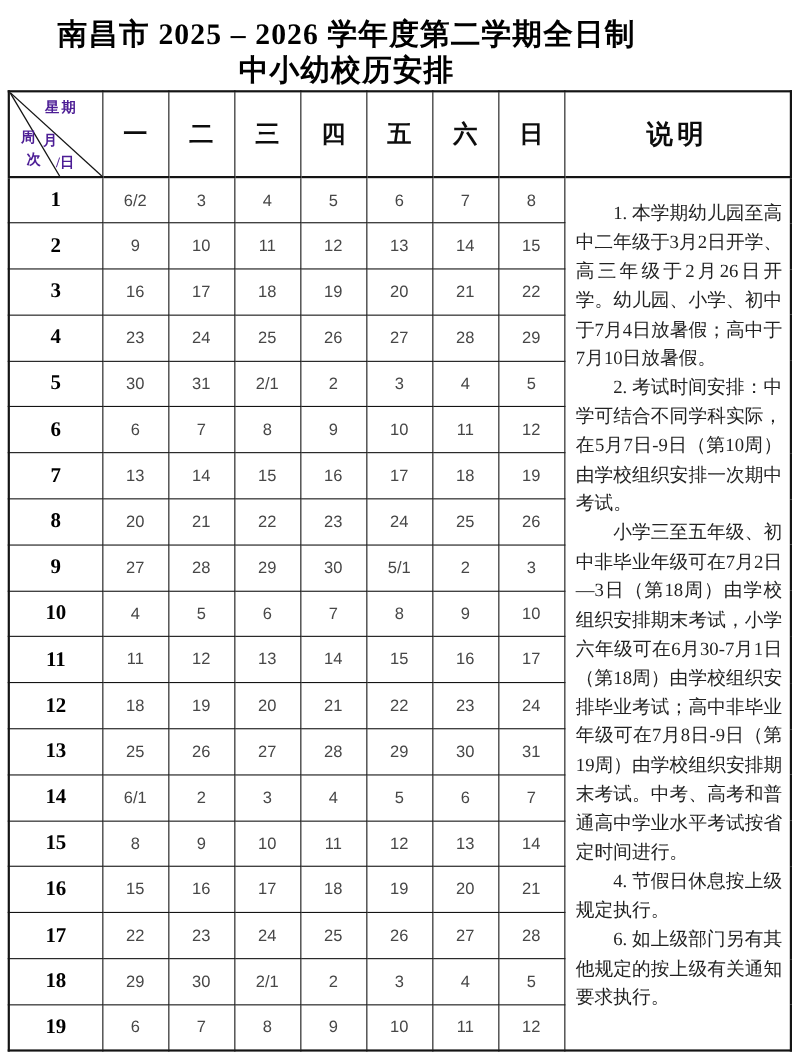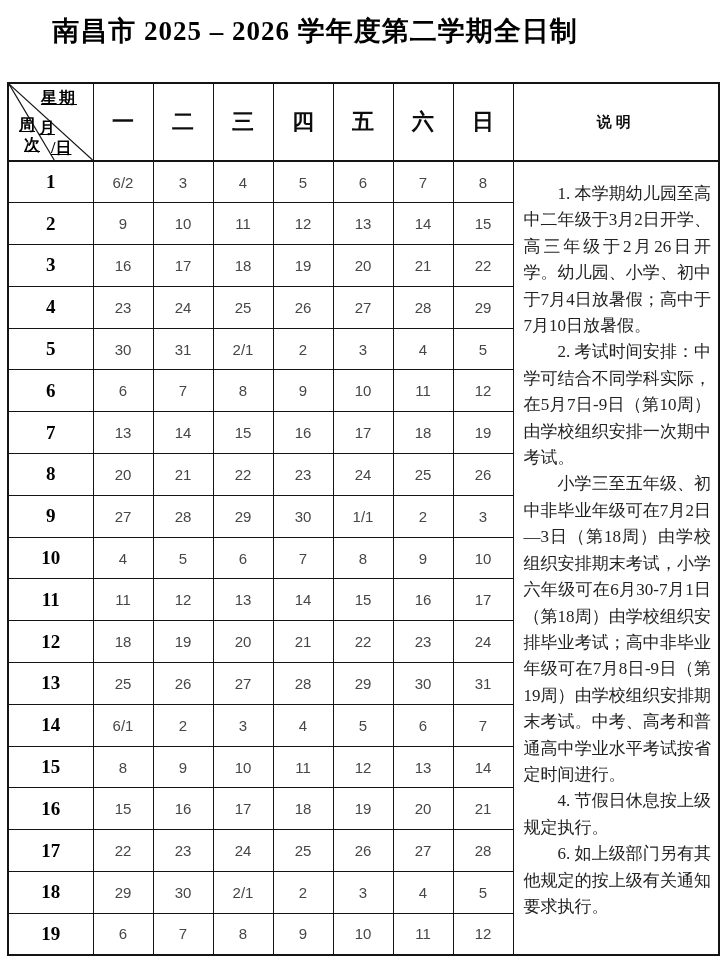--- a/index.html
+++ b/index.html
@@ -37,40 +37,39 @@
     padding: 0;
   }
   .calendar thead tr { height: 78px; }
   .calendar thead th { border-bottom-width: 2px; }
   .calendar tbody tr { height: 41.8px; }
 
   th.corner { position: relative; padding: 0; }
   th.corner svg { position: absolute; left: 0; top: 0; width: 100%; height: 100%; display: block; }
   .corner-label {
     position: absolute;
-    font-size: 16px;
-    font-weight: bold;
-    color: #000000;
+    font-size: 13px;
+    font-weight: bold;
+    color: #4c1d95;
     line-height: 13px;
     white-space: nowrap;
-    text-decoration: underline;
   }
   .lbl-week   { left: 32px; top: 7px;  letter-spacing: 2px; }
   .lbl-zhou   { left: 10px; top: 34px; }
   .lbl-ci     { left: 15px; top: 54px; }
   .lbl-yue    { left: 30px; top: 37px; }
   .lbl-ri     { left: 42px; top: 57px; }
 
   th.day-head {
     font-size: 22px;
     font-weight: bold;
     color: #0d0d0d;
   }
   th.notes-head {
-    font-size: 15px;
+    font-size: 24px;
     font-weight: bold;
     letter-spacing: 4px;
     color: #0d0d0d;
   }
 
   th.week-num {
     font-size: 19px;
     font-weight: bold;
     color: #000000;
     font-family: "Liberation Serif", "DejaVu Serif", serif;
@@ -95,20 +94,21 @@
     font-family: "Liberation Serif", "DejaVu Serif", serif;
   }
 </style>
 </head>
 <body>
 
 <div class="page">
 
   <div class="title-block">
     <div class="title-line">南昌市 2025 – 2026 学年度第二学期全日制</div>
+    <div class="title-line">中小幼校历安排</div>
   </div>
 
   <table class="calendar">
     <colgroup>
       <col style="width:85px">
       <col style="width:60px">
         <col style="width:60px">
         <col style="width:60px">
       <col style="width:60px">
         <col style="width:60px">
@@ -226,21 +226,21 @@
           <td class="date-cell">24</td>
           <td class="date-cell">25</td>
           <td class="date-cell">26</td>
         </tr>
         <tr>
           <th class="week-num">9</th>
           <td class="date-cell">27</td>
           <td class="date-cell">28</td>
           <td class="date-cell">29</td>
           <td class="date-cell">30</td>
-          <td class="date-cell">1/1</td>
+          <td class="date-cell">5/1</td>
           <td class="date-cell">2</td>
           <td class="date-cell">3</td>
         </tr>
         <tr>
           <th class="week-num">10</th>
           <td class="date-cell">4</td>
           <td class="date-cell">5</td>
           <td class="date-cell">6</td>
           <td class="date-cell">7</td>
           <td class="date-cell">8</td>

